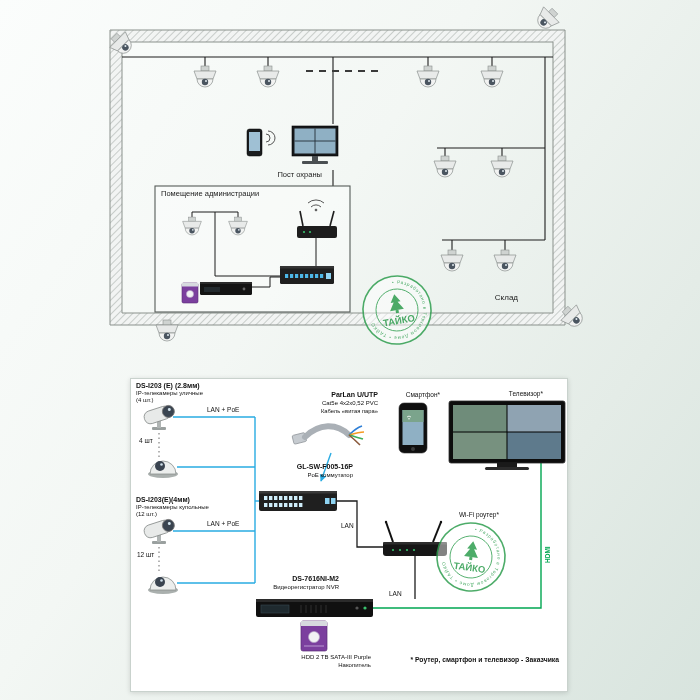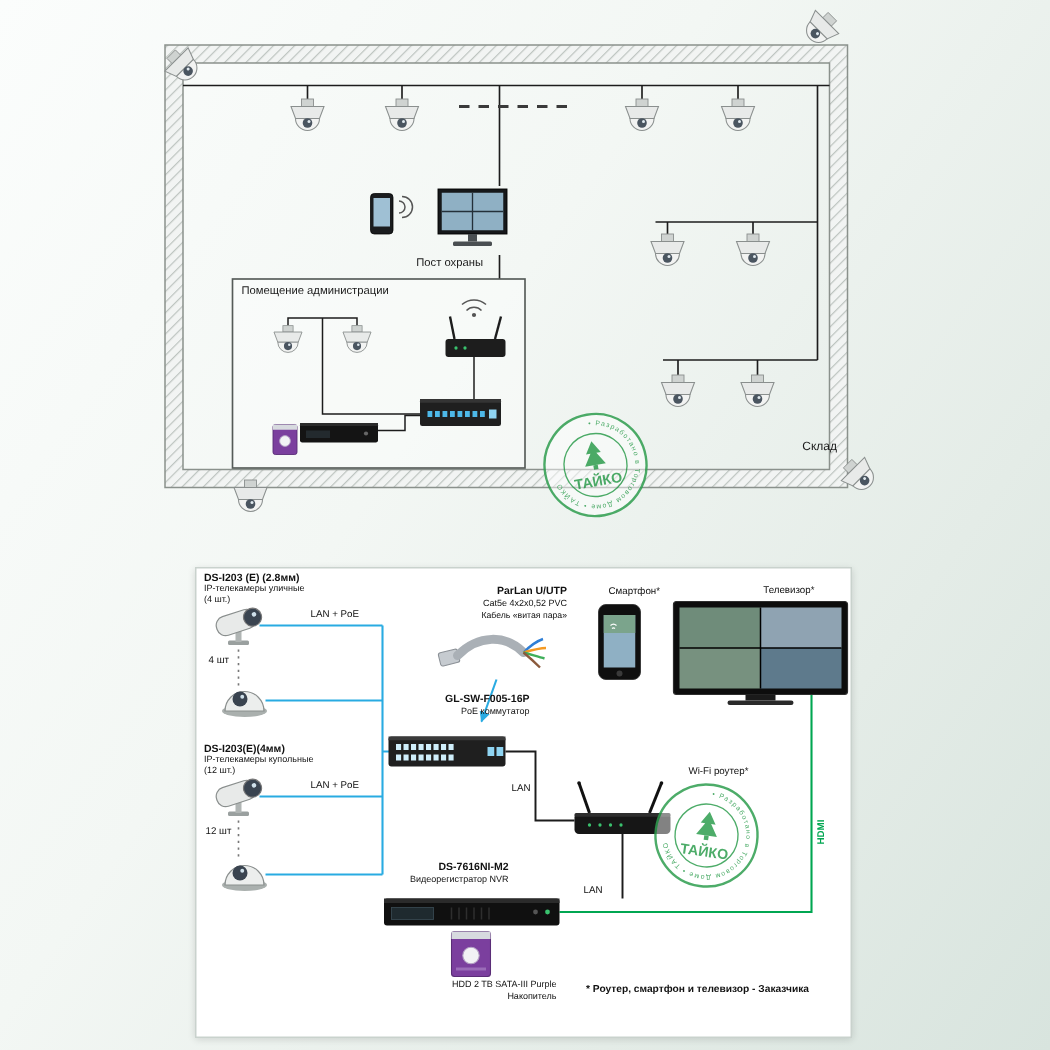--- a/index.html
+++ b/index.html
@@ -15,21 +15,21 @@
   .f6  { font-size:6px; }
   .f65 { font-size:6.5px; }
   .f7  { font-size:7px; }
   .f75 { font-size:7.5px; }
   .f8  { font-size:8px; }
   .panel { position:absolute; left:130px; top:378px; width:436px; height:312px;
            background:#ffffff; border:1px solid #c9d2cd; box-shadow:0 1px 5px rgba(0,0,0,.14); }
   .panel .lbl { color:#111; }
   .hdmi-lbl { position:absolute; left:413px; top:184px; transform:rotate(-90deg);
               transform-origin:0 0; color:#00a651; font-size:6.5px; font-weight:bold; white-space:nowrap; }
-  .nowrap { white-space:nowrap;text-align:center; }
+  .nowrap { white-space:nowrap; }
 </style>
 </head>
 <body>
 
 <div class="page">
 
   <svg width="700" height="380" viewBox="0 0 700 380">
     <defs>
       <pattern id="hatch" width="5" height="5" patternUnits="userSpaceOnUse" patternTransform="rotate(45)">
         <rect width="5" height="5" fill="#f2f4f3"></rect>
@@ -162,21 +162,21 @@
       <rect x="182" y="283" width="16" height="20" rx="1.5" fill="#7b3f9e" stroke="#5a2d77" stroke-width="0.6"></rect>
       <rect x="182" y="283" width="16" height="3.5" fill="#d7dadf"></rect>
       <circle cx="190" cy="294" r="3.6" fill="#f2f2f5" stroke="#b3a0c4" stroke-width="0.6"></circle>
     </g>
 
     <use href="#stamp-def" transform="translate(397,310) rotate(-10)"></use>
   </svg>
 
   <div class="lbl f75 c" style="left:222px; top:171px; width:100px;">Пост охраны</div>
   <div class="lbl f75 nowrap" style="left:161px; top:190px;">Помещение администрации</div>
-  <div class="lbl f8 c" style="left:508px; top:293px; width:50px;">Склад</div>
+  <div class="lbl f8 c" style="left:468px; top:293px; width:50px;">Склад</div>
 
   <div class="panel">
 
     <svg width="436" height="312" viewBox="0 0 436 312">
 
       <g stroke="#29abe2" stroke-width="1.4" fill="none">
         <path d="M42,38 H124"></path>
         <path d="M46,88 H124"></path>
         <path d="M42,152 H124"></path>
         <path d="M46,204 H124"></path>

